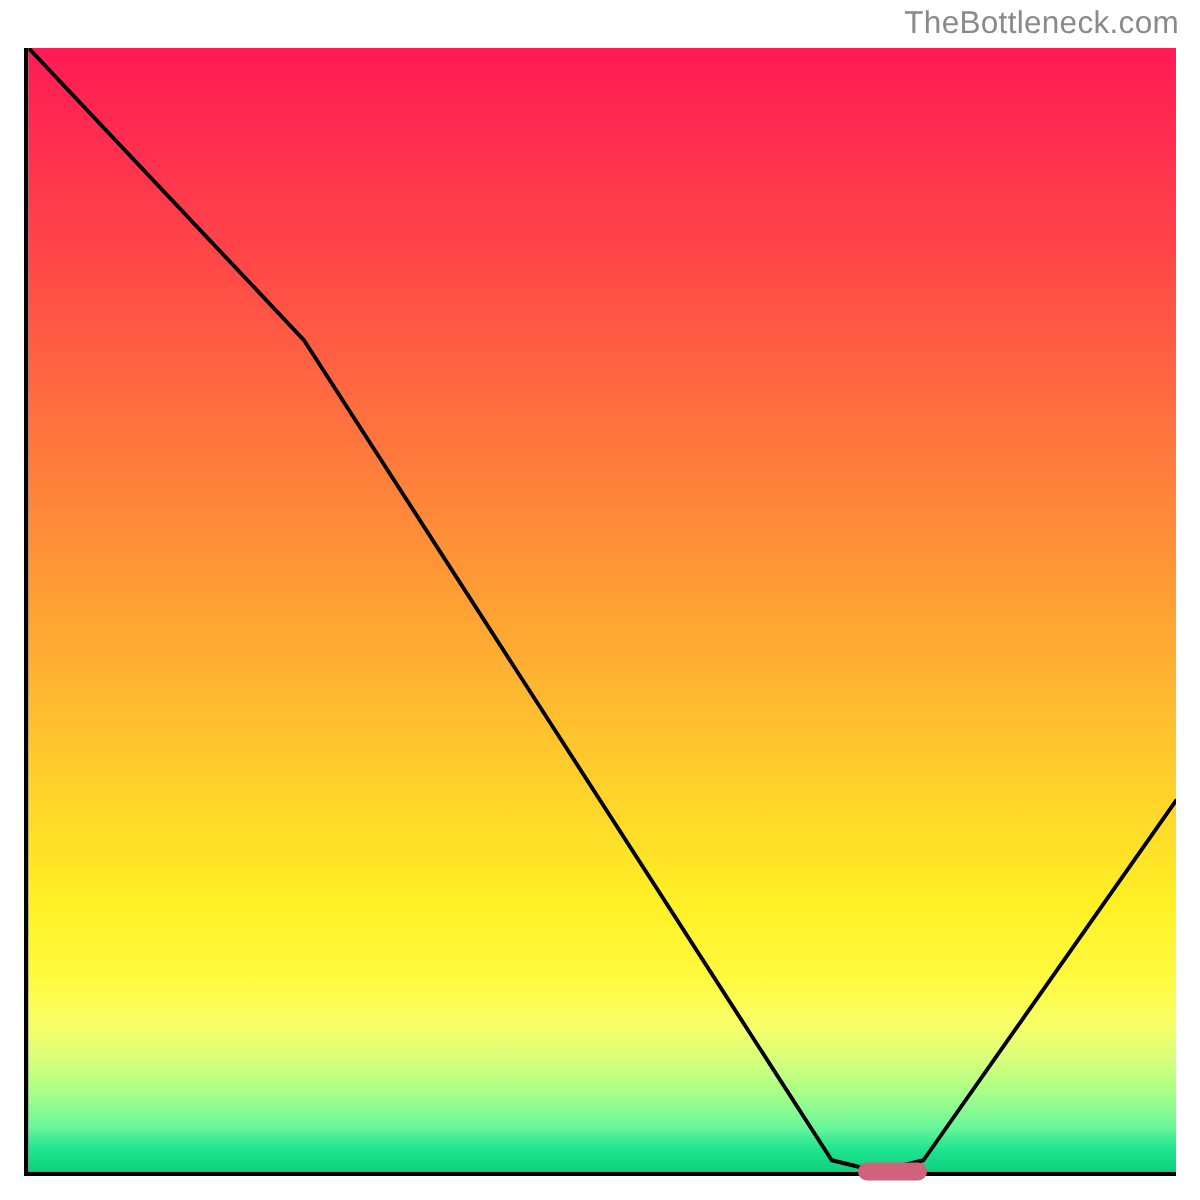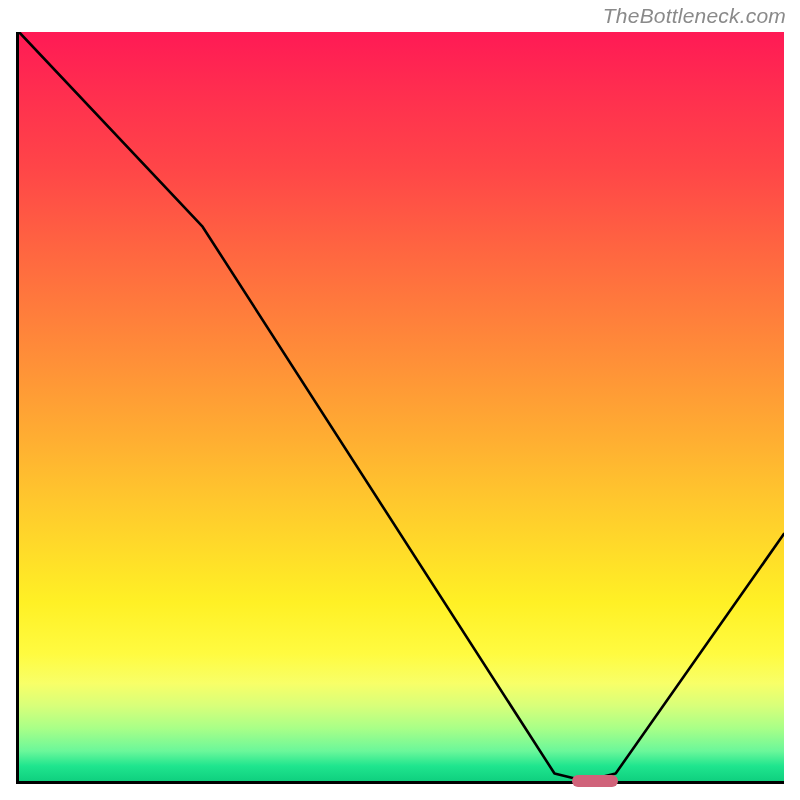--- a/index.html
+++ b/index.html
@@ -1,17 +1,17 @@
 <!DOCTYPE html>
 <html><head>
 <meta charset="utf-8">
 <style>
   * { margin: 0; padding: 0; box-sizing: border-box; }
   html, body { width: 800px; height: 800px; overflow: hidden; background: #fff; }
-  .wrap { position: relative; width: 800px; height: 688px; font-style: italic; }
+  .wrap { position: relative; width: 800px; height: 688px; }
   .attribution {
     position: absolute;
     top: 4px;
     right: 14px;
     font-family: Arial, Helvetica, sans-serif;
     font-size: 21px;
     color: #8a8a8a;
     letter-spacing: 0.2px;
   }
   .plot {

